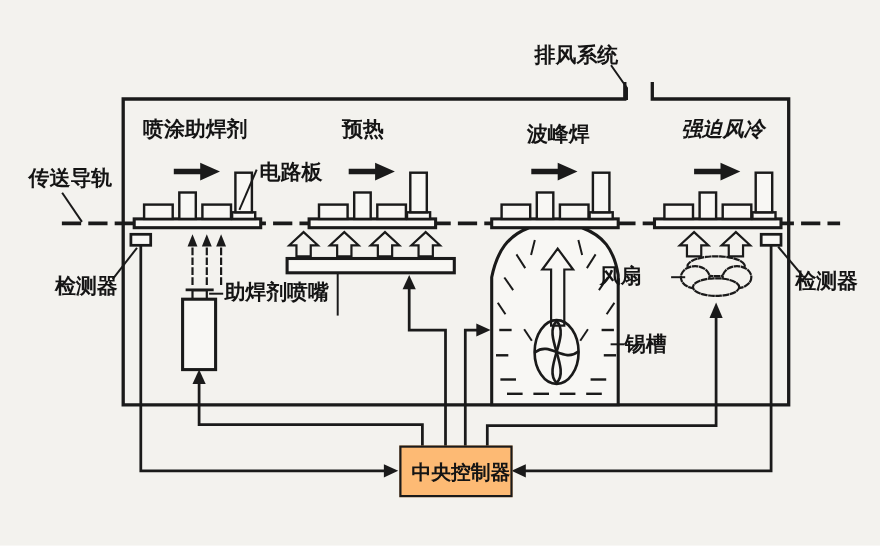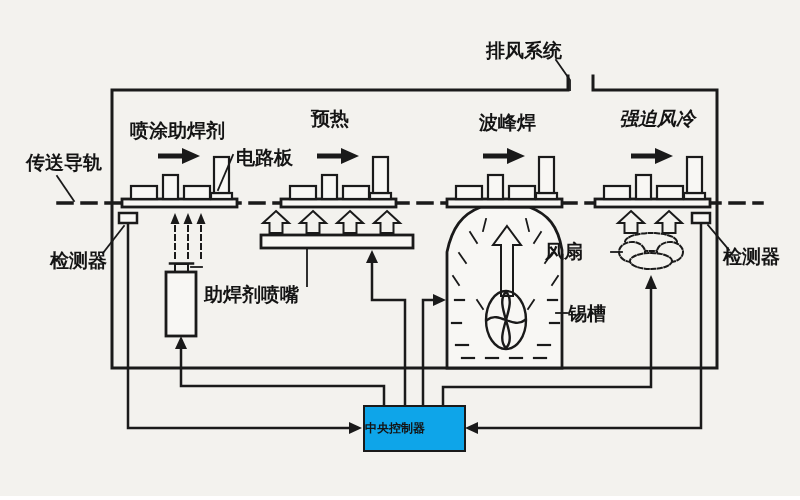--- a/index.html
+++ b/index.html
@@ -8,23 +8,23 @@
     background:#f3f2ee;
     font-family:"DejaVu Sans","Liberation Sans",sans-serif;
   }
   .stage svg{position:absolute;left:0;top:0;}
   .lbl{
     position:absolute;font-weight:bold;font-size:19px;line-height:1.1;
     color:#141414;white-space:nowrap;letter-spacing:0px;
   }
   .controller-box{
     position:absolute;left:363px;top:405px;width:99px;height:43px;
-    border:2.5px solid #1a1a1a;background:#0ea5e9;
-    display:flex;align-items:center;justify-content:flex-start;
-    font-weight:bold;font-size:12px;color:#141414;white-space:nowrap;
+    border:2.5px solid #1a1a1a;background:#fdba74;
+    display:flex;align-items:center;justify-content:flex-end;
+    font-weight:bold;font-size:18px;color:#141414;white-space:nowrap;
   }
 </style>
 </head>
 <body>
 
 <div class="stage">
 
 <svg width="800" height="500" viewBox="0 0 800 500">
   <g stroke="#1a1a1a" fill="none" stroke-linecap="square">
 
@@ -199,28 +199,28 @@
     <g stroke-width="1.8">
       <line x1="57" y1="176" x2="74" y2="201"></line>
       <line x1="103" y1="253" x2="124" y2="226"></line>
       <line x1="233" y1="155" x2="218" y2="190"></line>
       <line x1="708" y1="225" x2="729" y2="250"></line>
     </g>
   </g>
 </svg>
 
 <div class="lbl" style="left:486px;top:40px;">排风系统</div>
-<div class="lbl" style="left:130px;top:108px;margin-top:12px;">喷涂助焊剂</div>
+<div class="lbl" style="left:130px;top:108px;">喷涂助焊剂</div>
 <div class="lbl" style="left:311px;top:108px;">预热</div>
 <div class="lbl" style="left:479px;top:112px;">波峰焊</div>
 <div class="lbl" style="left:619px;top:108px;font-style:italic;">强迫风冷</div>
 <div class="lbl" style="left:26px;top:152px;">传送导轨</div>
 <div class="lbl" style="left:236px;top:147px;">电路板</div>
 <div class="lbl" style="left:50px;top:250px;">检测器</div>
-<div class="lbl" style="left:204px;top:256px;margin-top:28px;">助焊剂喷嘴</div>
+<div class="lbl" style="left:204px;top:256px;">助焊剂喷嘴</div>
 <div class="lbl" style="left:545px;top:241px;">风扇</div>
 <div class="lbl" style="left:568px;top:303px;">锡槽</div>
 <div class="lbl" style="left:723px;top:246px;">检测器</div>
 
 <div class="controller-box">
   <span>中央控制器</span>
 </div>
 
 </div>
 

